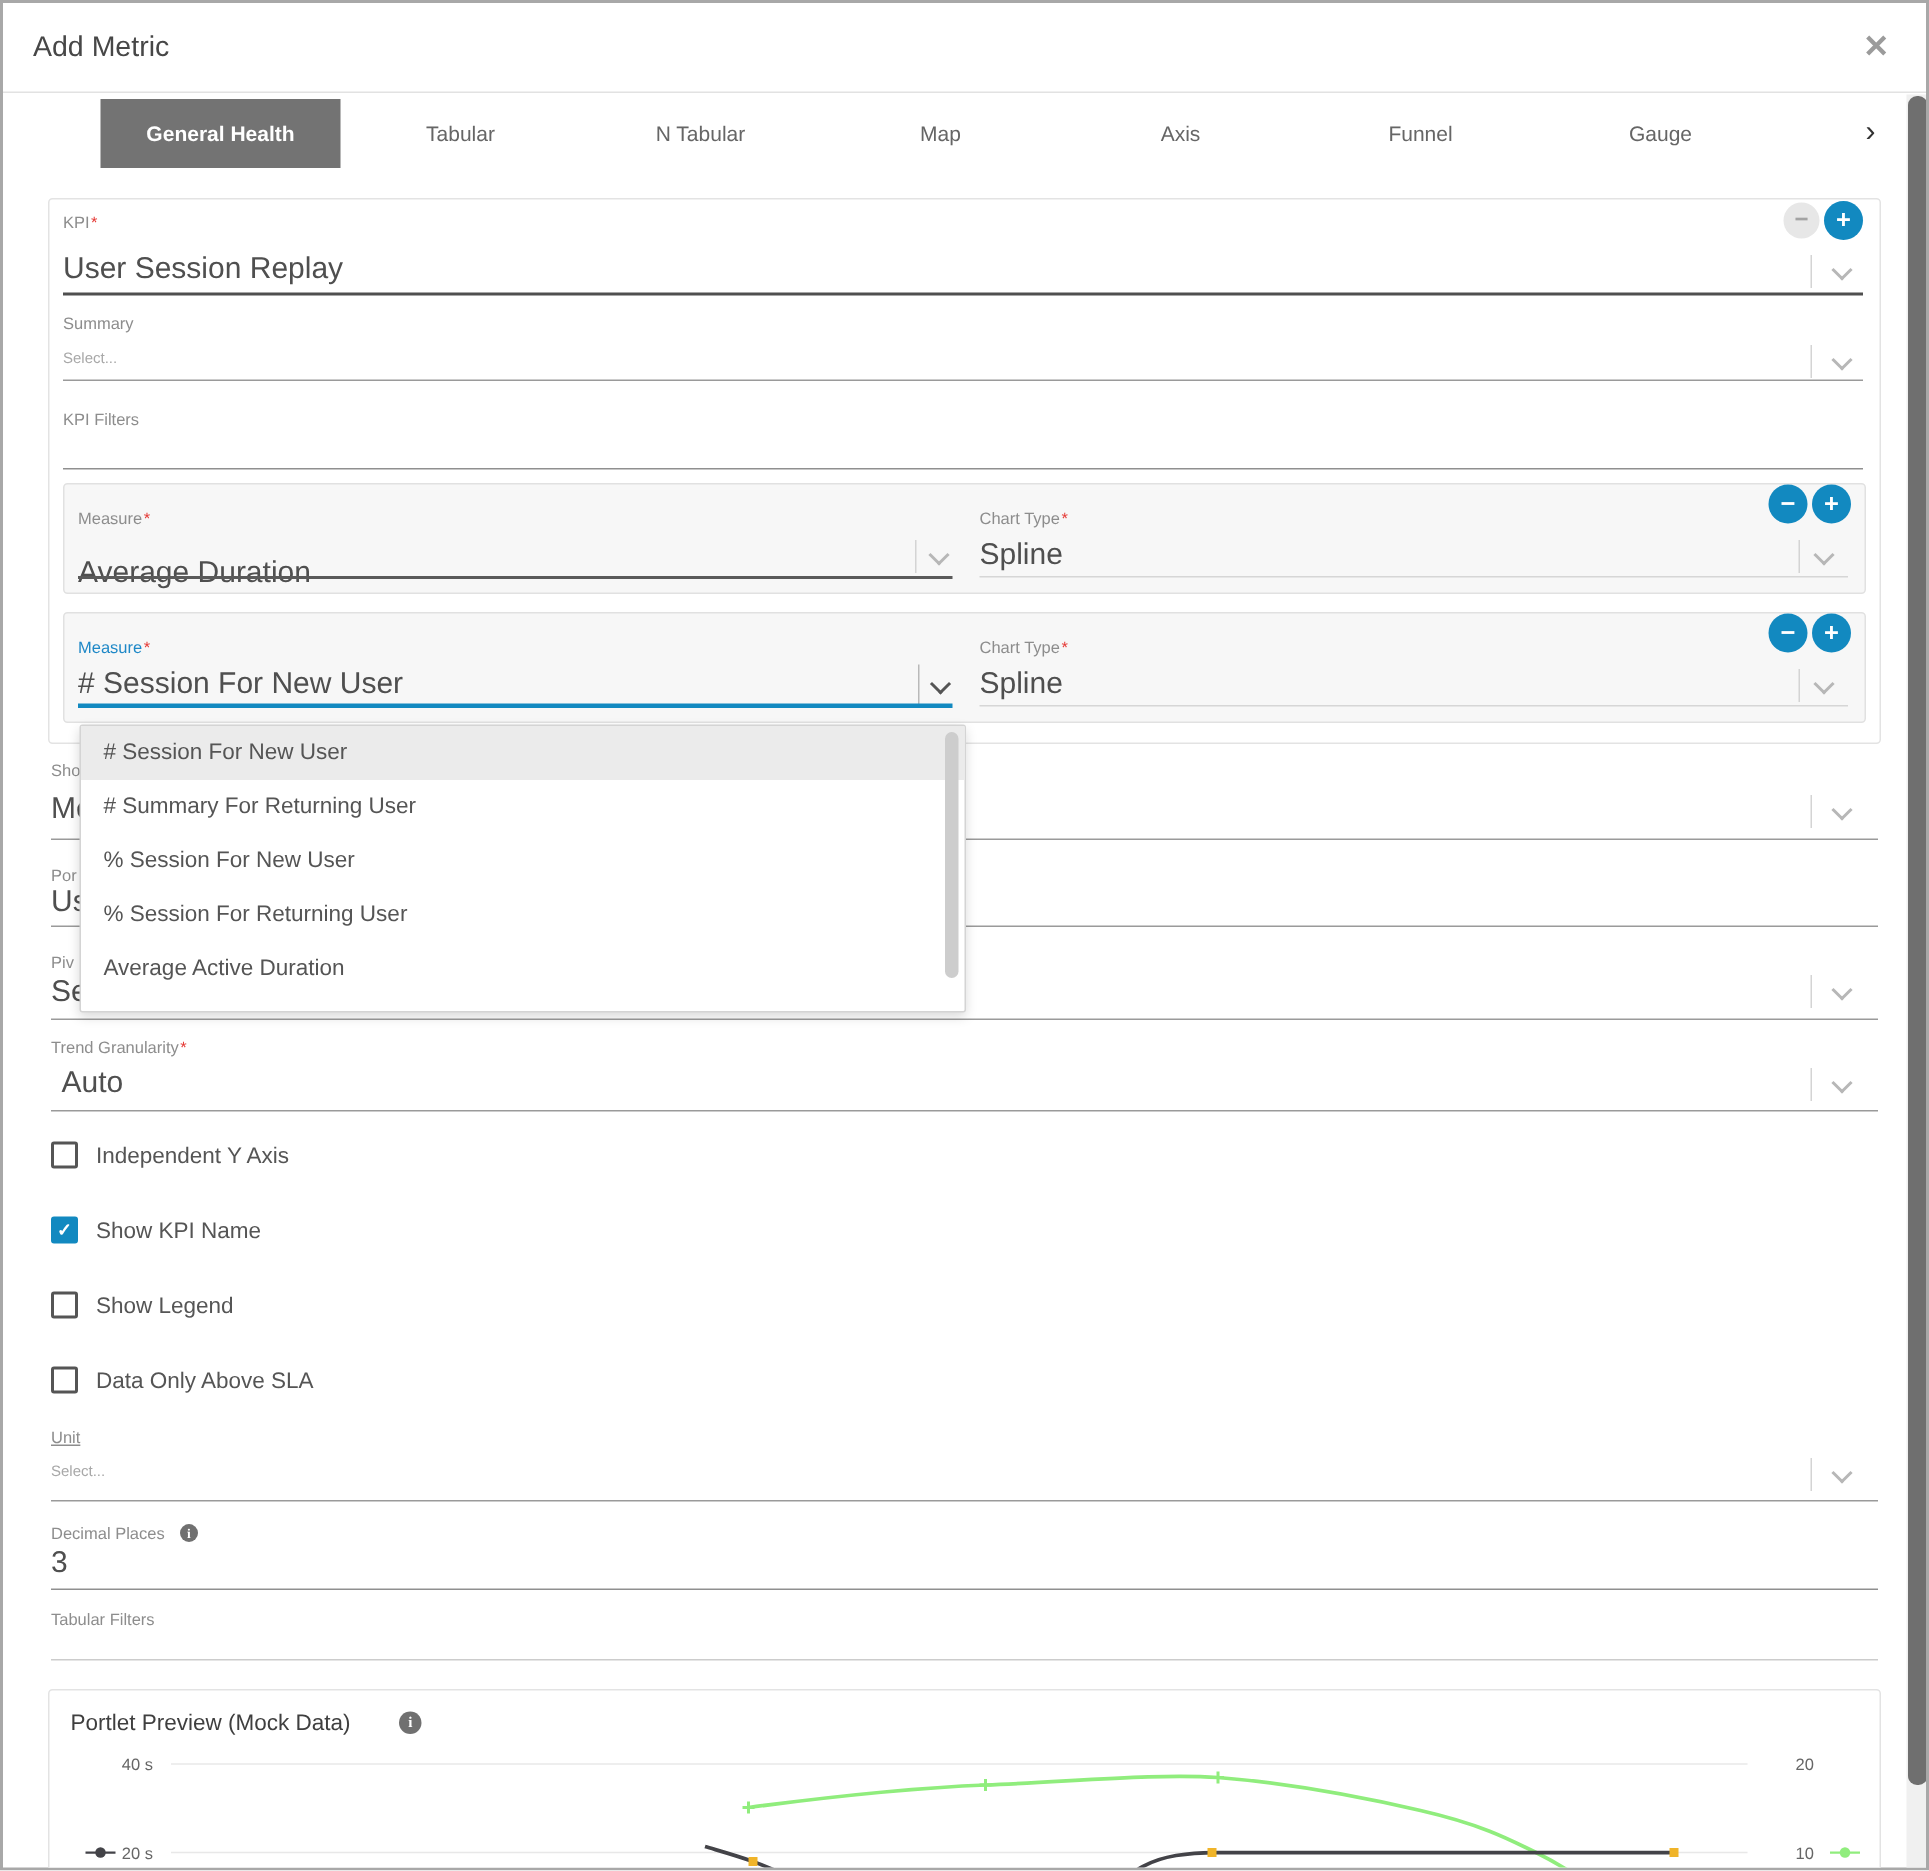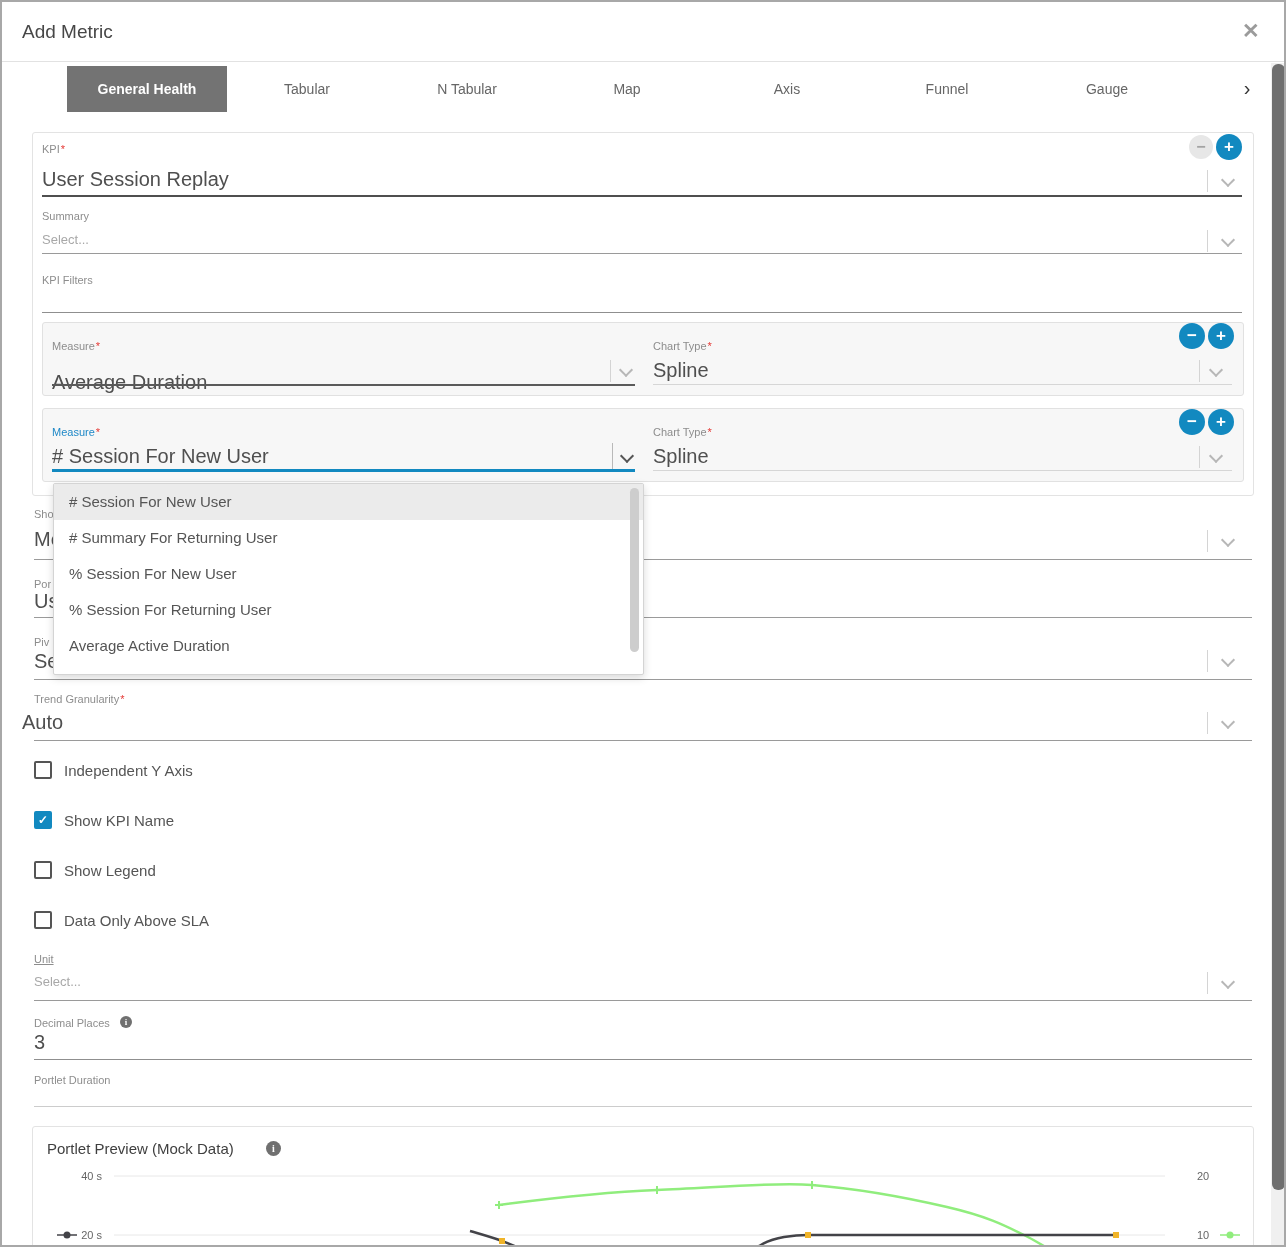--- a/index.html
+++ b/index.html
@@ -1,20 +1,20 @@
 <!DOCTYPE html>
 <html><head>
 <meta charset="utf-8">
 <style>
   html,body{margin:0;padding:0;background:#fff;font-family:"Liberation Sans",sans-serif;}
   .screen{position:relative;width:1286px;height:1247px;background:#fff;border:2px solid #a8a8a8;box-sizing:border-box;overflow:hidden;}
   .abs{position:absolute;}
   .lbl{font-size:11px;color:#8d8d8d;line-height:13px;white-space:nowrap;}
   .val{font-size:20px;color:#4f4f4f;line-height:18px;white-space:nowrap;}
-  .ph{font-size:13px;color:#a8a8a8;line-height:18px;white-space:nowrap;}
+  .ph{font-size:10px;color:#a8a8a8;line-height:18px;white-space:nowrap;}
   .req{color:#e53935;margin-left:1px;}
   .hr{height:1px;background:#9a9a9a;}
   .vline{width:1px;height:22px;background:#d4d4d4;}
   .chev{width:8px;height:8px;border-right:2px solid #b7b7b7;border-bottom:2px solid #b7b7b7;transform:rotate(45deg);}
   .chev.dark{border-color:#555;}
   .cbtn{border-radius:50%;text-align:center;font-weight:bold;cursor:pointer;}
   .c26{width:26px;height:26px;line-height:25px;font-size:17px;}
   .c24{width:24px;height:24px;line-height:23px;font-size:16px;}
   .blue{background:#1289c0;color:#fff;}
   .gray{background:#e7e7e7;color:#a3a3a3;}
@@ -119,21 +119,21 @@
   <div class="abs dd" style="left:51px;top:481px;width:589px;height:190px;">
     <div class="dd-item selected"># Session For New User</div>
     <div class="dd-item"># Summary For Returning User</div>
     <div class="dd-item">% Session For New User</div>
     <div class="dd-item">% Session For Returning User</div>
     <div class="dd-item">Average Active Duration</div>
     <div class="dd-thumb" style="left:576px;top:4px;height:164px;"></div>
   </div>
 
   <div class="abs lbl" style="left:32px;top:691px;"><span>Trend Granularity</span><span class="req">*</span></div>
-  <div class="abs val" style="left:20px;top:711px;">Auto</div>
+  <div class="abs val" style="left:39px;top:711px;">Auto</div>
   <div class="abs vline" style="left:1205px;top:710px;"></div>
   <div class="abs chev" style="left:1221px;top:715px;"></div>
   <div class="abs hr" style="left:32px;top:738px;width:1218px;"></div>
 
   <div class="abs cb" style="left:32px;top:759px;"></div>
   <div class="abs cblbl" style="left:62px;top:760px;">Independent Y Axis</div>
 
   <div class="abs cb checked" style="left:32px;top:809px;">✓</div>
   <div class="abs cblbl" style="left:62px;top:810px;">Show KPI Name</div>
 
@@ -147,21 +147,21 @@
   <div class="abs ph" style="left:32px;top:971px;">Select...</div>
   <div class="abs vline" style="left:1205px;top:970px;"></div>
   <div class="abs chev" style="left:1221px;top:975px;"></div>
   <div class="abs hr" style="left:32px;top:998px;width:1218px;"></div>
 
   <div class="abs lbl" style="left:32px;top:1015px;">Decimal Places</div>
   <div class="abs info" style="left:118px;top:1014px;width:12px;height:12px;line-height:12px;font-size:9px;">i</div>
   <div class="abs val" style="left:32px;top:1031px;">3</div>
   <div class="abs hr" style="left:32px;top:1057px;width:1218px;background:#8f8f8f;"></div>
 
-  <div class="abs lbl" style="left:32px;top:1072px;">Portlet Duration</div>
+  <div class="abs lbl" style="left:32px;top:1072px;">Tabular Filters</div>
   <div class="abs hr" style="left:32px;top:1104px;width:1218px;background:#cccccc;"></div>
 
   <div class="abs groupbox" style="left:30px;top:1124px;width:1220px;height:160px;"></div>
   <div class="abs" style="left:45px;top:1138px;font-size:15px;color:#3f3f3f;">Portlet Preview (Mock Data)</div>
   <div class="abs info" style="left:264px;top:1139px;width:15px;height:15px;line-height:15px;font-size:10px;">i</div>
 
   <svg id="chart-svg" class="abs" style="left:30px;top:1124px;" width="1220" height="123" viewBox="0 0 1220 123">
     <line x1="82" y1="50" x2="1133" y2="50" stroke="#e8e8e8" stroke-width="1"></line>
     <line x1="82" y1="109" x2="1133" y2="109" stroke="#e8e8e8" stroke-width="1"></line>
     <text x="70" y="54" text-anchor="end" font-size="11" fill="#666">40 s</text>

